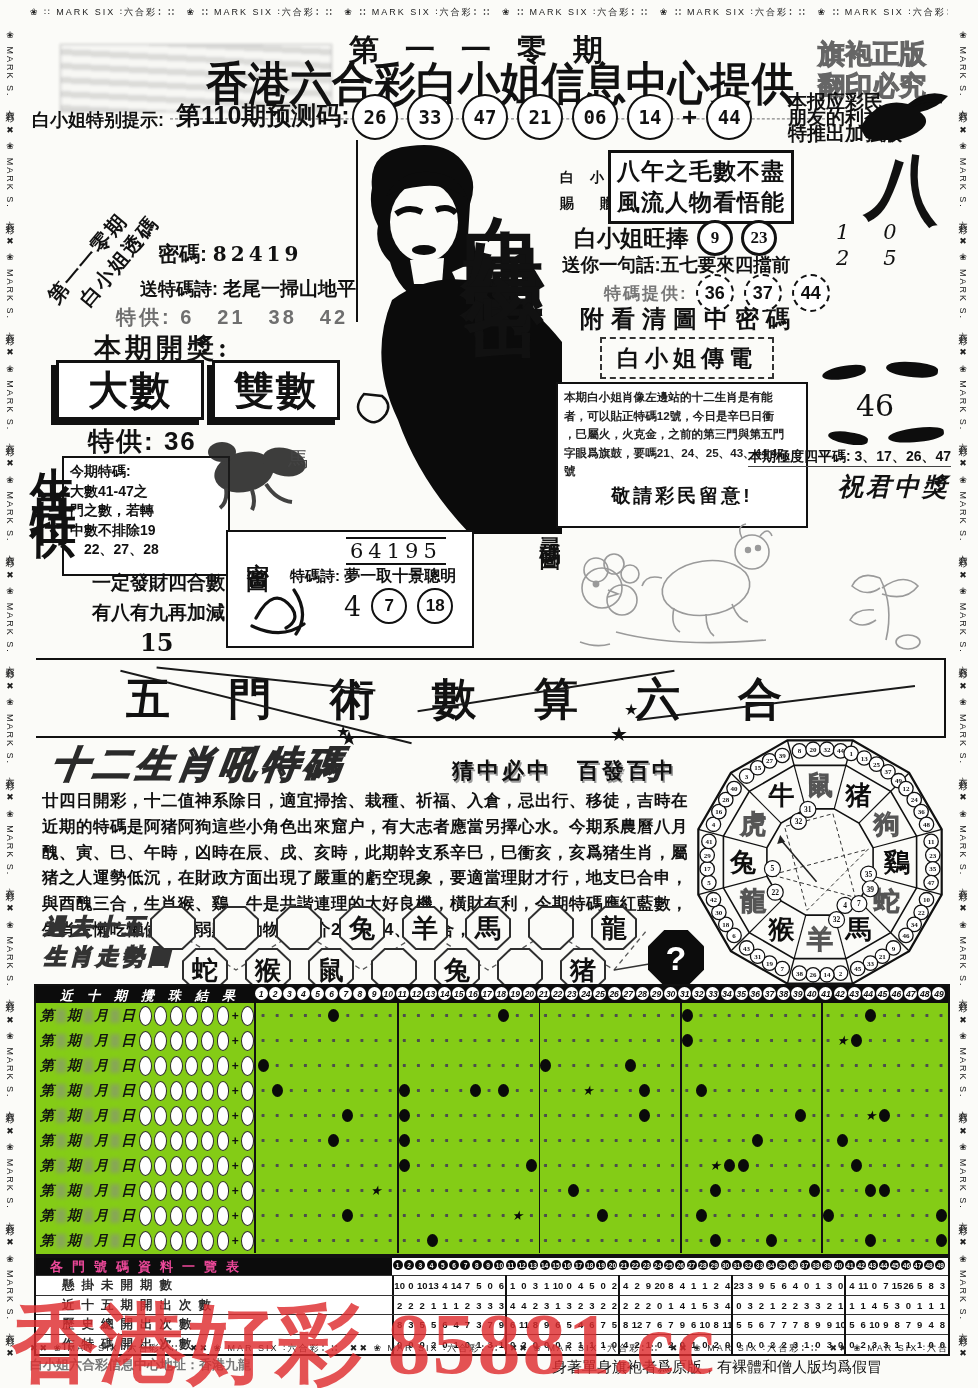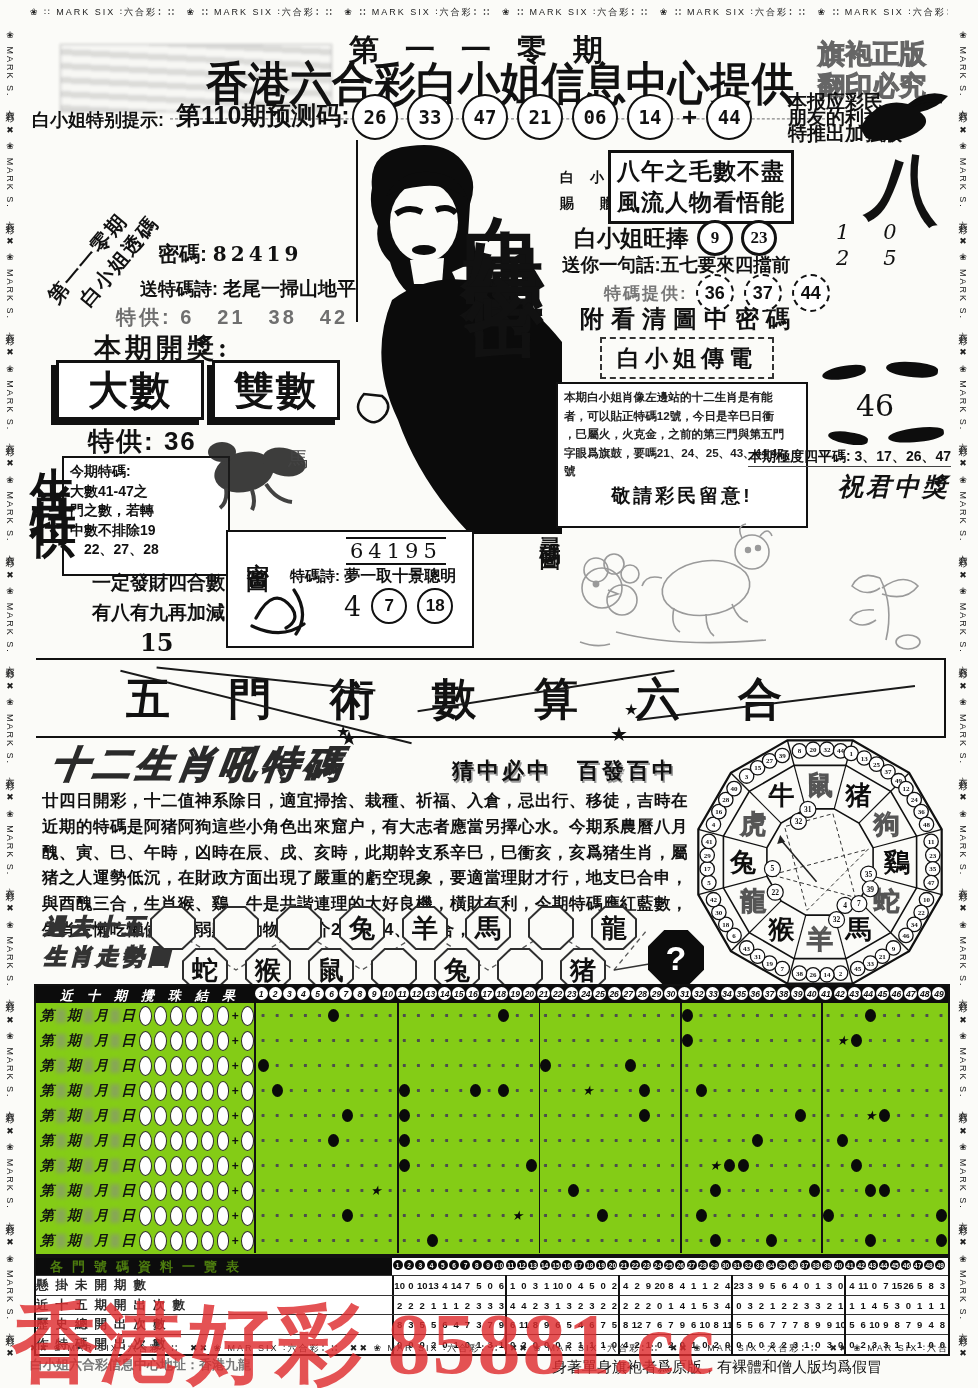--- a/index.html
+++ b/index.html
@@ -116,27 +116,27 @@
   .oval{width:13px;height:18px;border:1.6px solid #2b2b2b;border-radius:50%;margin-left:2.6px;display:inline-block;background:#fff;}
   .gplus{font-size:12px;font-weight:800;margin-left:2px;}
   #dot-matrix{position:absolute;left:218px;top:17px;width:692.6px;height:250px;border-left:2px solid #111;
        background-image:radial-gradient(circle at 7px 12.5px,#4d4d4d 1.55px,transparent 1.9px);
        background-size:14.135px 25px;}
   .vsep{position:absolute;top:0;width:1.6px;height:250px;background:#111;}
   .bigdot{position:absolute;width:11px;height:13px;background:#0a0a0a;border-radius:50%;}
   .mstar{position:absolute;font-size:13px;color:#0a0a0a;line-height:13px;}
   
   #summary{left:34px;top:1256px;width:912px;height:96px;border:2px solid #111;background:#fff;}
-  #sum-header{position:absolute;left:0;top:0;width:356px;height:17px;background:#0c0c0c;color:#4d7c0f;
+  #sum-header{position:absolute;left:0;top:0;width:356px;height:17px;background:#0c0c0c;color:#ec4899;
        font-size:13px;font-weight:700;letter-spacing:9px;padding-left:14px;box-sizing:border-box;}
   #sum-colnums{position:absolute;left:356px;top:2px;width:554px;display:grid;grid-template-columns:repeat(49,1fr);}
   .scolnum{width:10px;height:10px;border-radius:50%;background:#0b0b0b;color:#fff;font-size:6.5px;font-weight:700;
        display:flex;align-items:center;justify-content:center;justify-self:center;}
   .srow{position:absolute;left:0;width:100%;height:19.5px;border-top:1px solid #333;display:flex;}
-  .srow .slabel{width:356px;font-size:12.5px;font-weight:800;letter-spacing:7px;box-sizing:border-box;
+  .srow .slabel{width:356px;font-size:12.5px;font-weight:800;letter-spacing:7px;padding-left:26px;box-sizing:border-box;
        color:#2c2c2c;filter:blur(.3px);display:flex;align-items:center;font-family:Liberation Sans, sans-serif;}
   .srow .svals{width:554px;display:grid;grid-template-columns:repeat(49,1fr);align-items:center;border-left:2px solid #111;}
   .srow .svals span{font-size:9.5px;font-weight:700;text-align:center;}
   .ssep{position:absolute;top:17px;width:1.5px;height:79px;background:#111;}
   
   #watermark{left:12px;top:1286px;font-size:86px;font-weight:900;color:rgba(222,44,46,.82);white-space:nowrap;
        letter-spacing:2px;font-family:"Liberation Serif",serif;z-index:30;}
   #bottom-strip{left:30px;top:1342px;width:918px;}
   #note-left{left:30px;top:1356px;font-size:13px;color:#777;filter:blur(.4px);font-weight:600;}
   #note-right{left:552px;top:1358px;font-size:15px;font-weight:400;font-family:"Liberation Serif",serif;}

